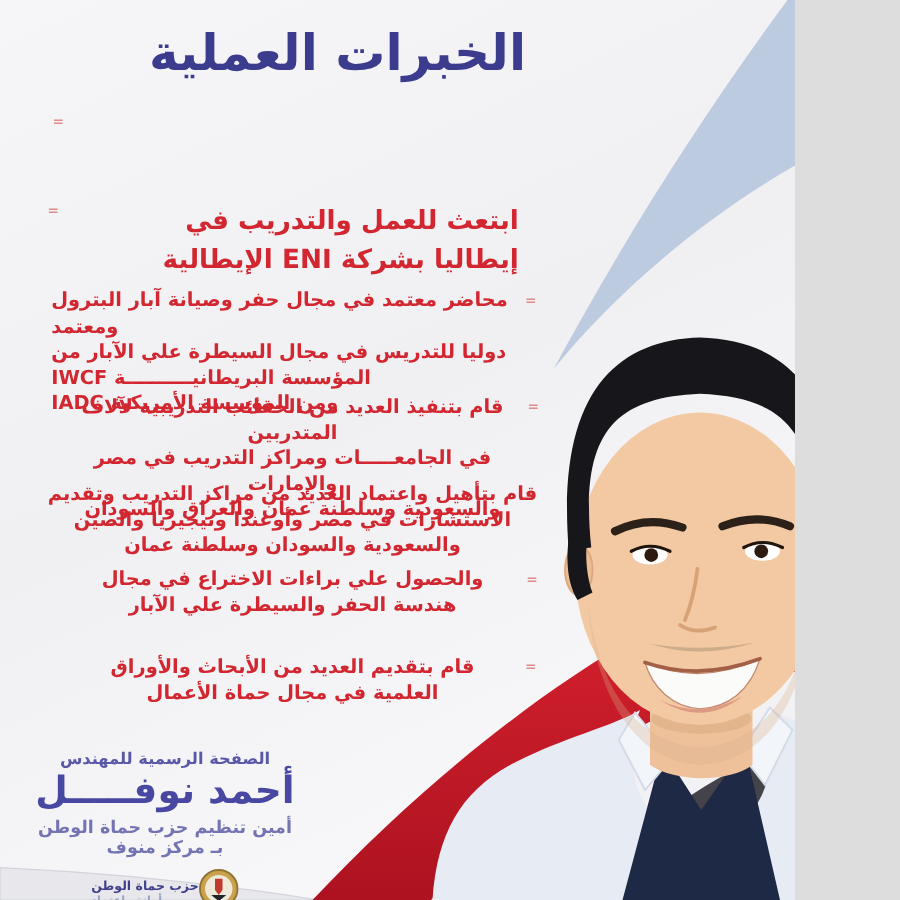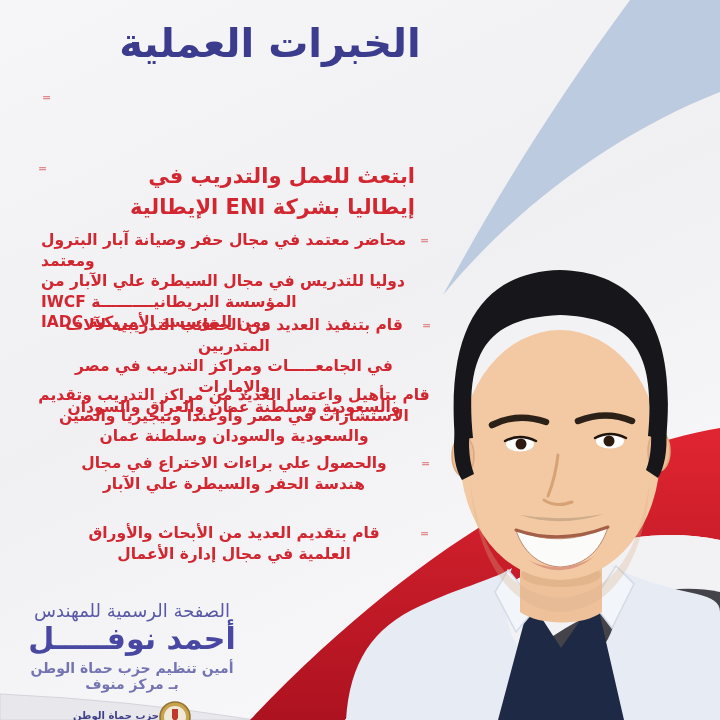--- a/index.html
+++ b/index.html
@@ -1,17 +1,17 @@
 <!DOCTYPE html>
 <html lang="ar"><head>
 <meta charset="utf-8">
 <style>
   html,body{margin:0;padding:0;background:#ddd;}
   .canvas{
-    position:relative;width:720px;height:720px;overflow:hidden;
+    position:relative;width:636px;height:720px;overflow:hidden;
     background:linear-gradient(155deg,#f6f6f8 0%,#f0f0f3 45%,#fbfbfd 100%);
     font-family:"DejaVu Sans","Liberation Sans",sans-serif;
   }
   svg.bg{position:absolute;left:0;top:0;width:720px;height:720px;}
   .txt{position:absolute;direction:rtl;}
   .title{
     top:20px;left:50px;width:440px;text-align:center;
     font-size:40px;font-weight:bold;color:#3c3c8e;letter-spacing:-1px;
   }
   .para{color:#d22730;font-weight:bold;}
@@ -24,21 +24,21 @@
   #i3{top:385px;left:38px;width:392px;text-align:center;}
   #i4{top:453px;left:38px;width:392px;text-align:center;}
   #i5{top:523px;left:38px;width:392px;text-align:center;}
   .marker{
     position:absolute;color:#e08c8c;font-size:11px;font-weight:bold;
     line-height:10px;direction:ltr;
   }
   .footer{
     position:absolute;left:28px;top:600px;width:208px;text-align:center;direction:rtl;
   }
-  .f-label{font-size:18px;font-weight:normal;color:#5858a6;}
+  .f-label{font-size:13px;font-weight:bold;color:#5858a6;}
   .f-name{font-size:30px;font-weight:bold;color:#4848a2;margin-top:1px;line-height:34px;}
   .f-role{font-size:14px;font-weight:bold;color:#7474b2;margin-top:4px;}
   .f-party{margin-top:9px;display:flex;direction:ltr;justify-content:center;align-items:flex-end;}
   .party-text{direction:rtl;text-align:left;}
   .party-line1{font-size:10px;font-weight:bold;color:#3f3f8a;line-height:12px;}
   .party-line2{font-size:9px;font-weight:bold;color:#99a3bd;line-height:11px;}
 </style>
 </head>
 <body>
 
@@ -136,21 +136,21 @@
 
   <span class="marker" style="left:421px;top:459px">=</span>
   <div class="txt para item" id="i4">
     <div>والحصول علي براءات الاختراع في مجال</div>
     <div>هندسة الحفر والسيطرة علي الآبار</div>
   </div>
 
   <span class="marker" style="left:420px;top:529px">=</span>
   <div class="txt para item" id="i5">
     <div>قام بتقديم العديد من الأبحاث والأوراق</div>
-    <div>العلمية في مجال إدارة الأعمال</div>
+    <div>العلمية في مجال حماة الأعمال</div>
   </div>
 
   <div class="footer">
     <div class="f-label">الصفحة الرسمية للمهندس</div>
     <div class="f-name">أحمد نوفـــــل</div>
     <div class="f-role">أمين تنظيم حزب حماة الوطن بـ مركز منوف</div>
     <div class="f-party">
       <div class="party-text">
         <div class="party-line1">حزب حماة الوطن</div>
         <div class="party-line2">أمانة واعتماد</div>

